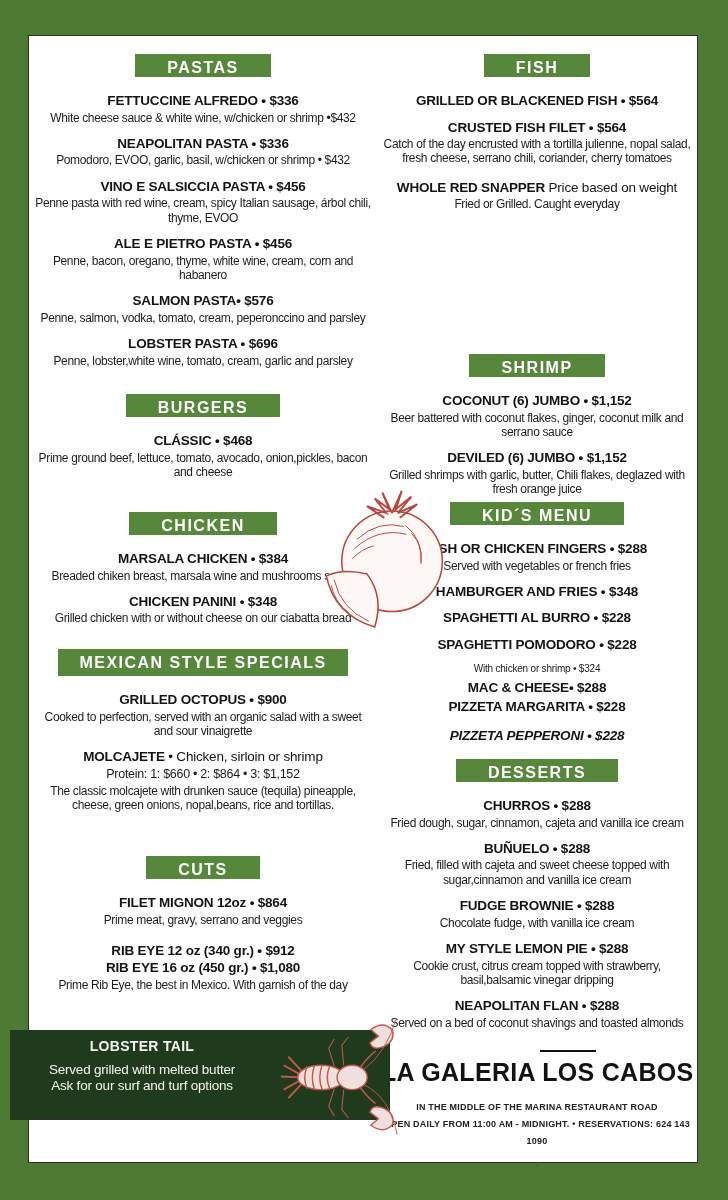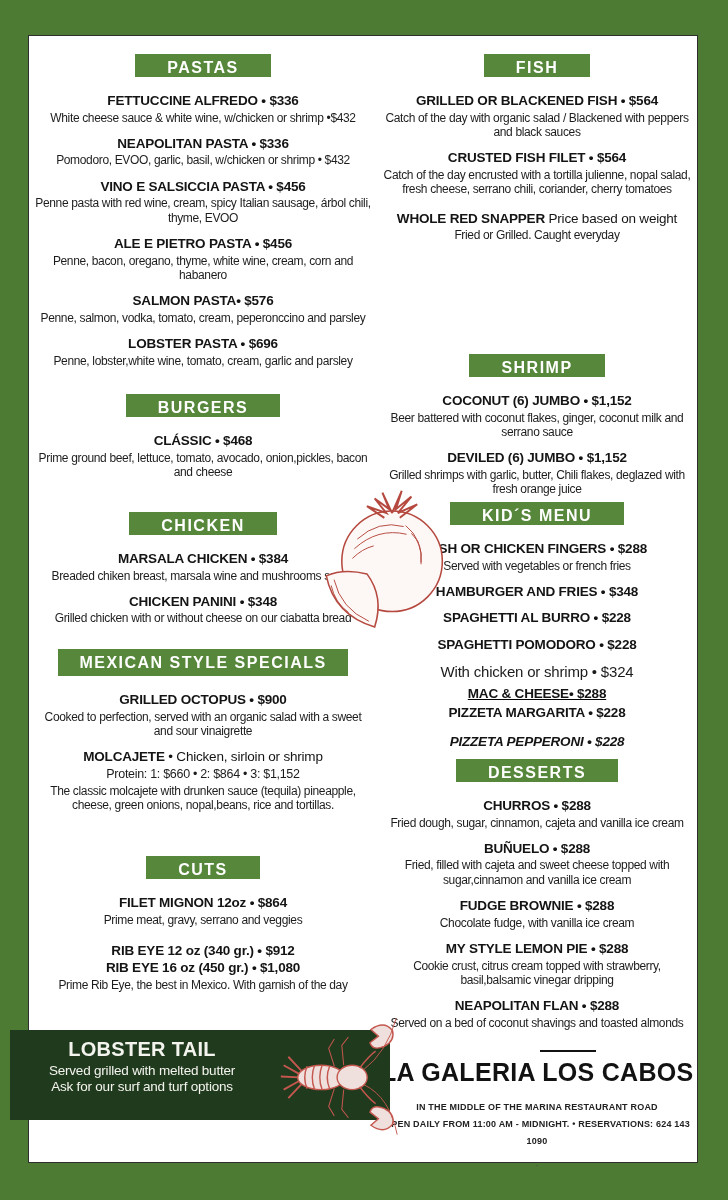--- a/index.html
+++ b/index.html
@@ -23,28 +23,28 @@
     padding:5px 32px 0;margin-bottom:16px;
   }
   .sec-header.wide{padding:5px 21px 4px;}
   .item{margin-bottom:11px;}
   .item-title{
     font-size:13.5px;font-weight:bold;color:#141414;
     letter-spacing:-0.2px;margin-bottom:2px;line-height:1.15;
   }
   .item-note{font-weight:normal;}
   .item-sub{font-size:12.5px;color:#1c1c1c;letter-spacing:-0.3px;line-height:1.2;margin-bottom:2px;}
-  .item-small{font-size:15px;color:#1c1c1c;letter-spacing:-0.2px;margin:4px 0 6px;}
+  .item-small{font-size:10px;color:#1c1c1c;letter-spacing:-0.2px;margin:4px 0 6px;}
   .item-desc{font-size:12px;color:#1d1d1d;line-height:1.2;letter-spacing:-0.35px;}
   .banner{
     position:absolute;left:10px;top:1030px;width:380px;height:90px;
     background:#203a1e;color:#f4f4ee;z-index:3;
   }
   .banner-text{position:absolute;left:18px;top:8px;width:228px;text-align:center;}
-  .banner-title{font-size:20px;font-weight:bold;letter-spacing:0.3px;margin-bottom:2px;}
+  .banner-title{font-size:14px;font-weight:bold;letter-spacing:0.3px;margin-bottom:8px;}
   .banner-line{font-size:13.5px;line-height:1.18;letter-spacing:-0.2px;}
   .footer{position:absolute;width:100%;text-align:center;}
   .brand{font-size:25px;font-weight:bold;color:#121212;letter-spacing:0.3px;white-space:nowrap;}
   .brand .los{position:relative;display:inline-block;}
   .brand .los::after{
     content:"";position:absolute;left:-2px;right:-2px;top:-8px;
     border-top:2.5px solid #121212;
   }
   .addr{font-size:9px;font-weight:bold;color:#222;letter-spacing:0.2px;line-height:1.9;margin-top:12px;}
   .dot{font-size:9px;color:#444;margin-top:8px;}
@@ -146,21 +146,20 @@
       </svg>
     </div>
   </div>
 
   <div class="col col-right">
 
     <div class="sec" style="top:18px;">
       <div class="sec-header">FISH</div>
       <div class="item">
         <div class="item-title">GRILLED OR BLACKENED FISH • $564</div>
-        <div class="item-desc">Catch of the day with organic salad / Blackened with peppers and black sauces</div>
       </div>
       <div class="item">
         <div class="item-title">CRUSTED FISH FILET • $564</div>
         <div class="item-desc">Catch of the day encrusted with a tortilla julienne, nopal salad, fresh cheese, serrano chili, coriander, cherry tomatoes</div>
       </div>
       <div class="item" style="margin-top:14px;">
         <div class="item-title"><span>WHOLE RED SNAPPER</span><span class="item-note"> Price based on weight</span></div>
         <div class="item-desc">Fried or Grilled. Caught everyday</div>
       </div>
     </div>
@@ -186,21 +185,21 @@
       <div class="item">
         <div class="item-title">HAMBURGER AND FRIES • $348</div>
       </div>
       <div class="item">
         <div class="item-title">SPAGHETTI AL BURRO • $228</div>
       </div>
       <div class="item">
         <div class="item-title">SPAGHETTI POMODORO • $228</div>
       </div>
       <div class="item-small">With chicken or shrimp • $324</div>
-      <div class="item" style="margin-bottom:3px;text-decoration:underline;">
+      <div class="item" style="margin-bottom:3px;">
         <div class="item-title">MAC &amp; CHEESE• $288</div>
       </div>
       <div class="item">
         <div class="item-title">PIZZETA MARGARITA • $228</div>
       </div>
       <div class="item" style="margin-top:14px;font-style:italic;">
         <div class="item-title">PIZZETA PEPPERONI • $228</div>
       </div>
     </div>
 

